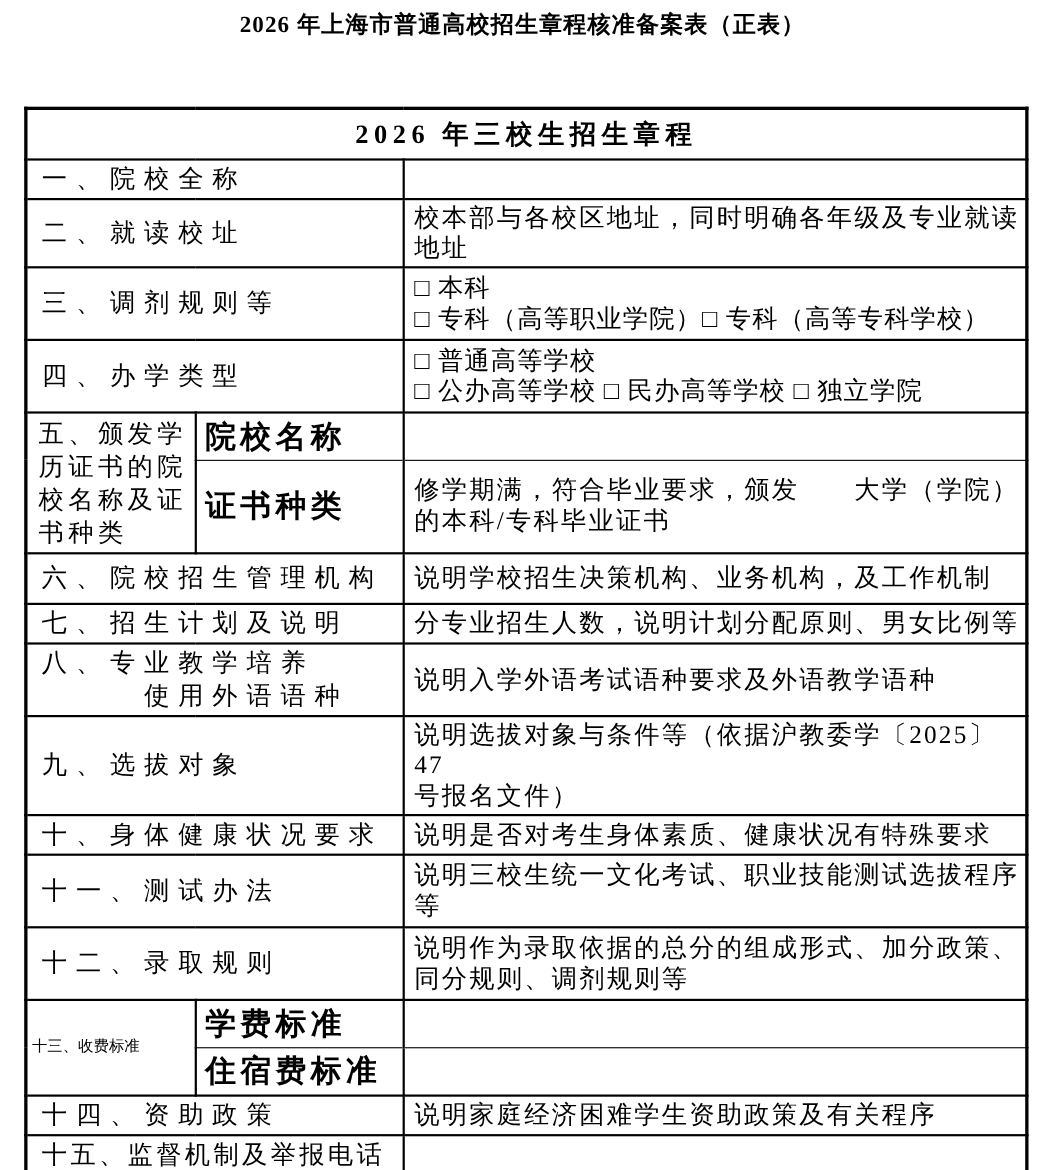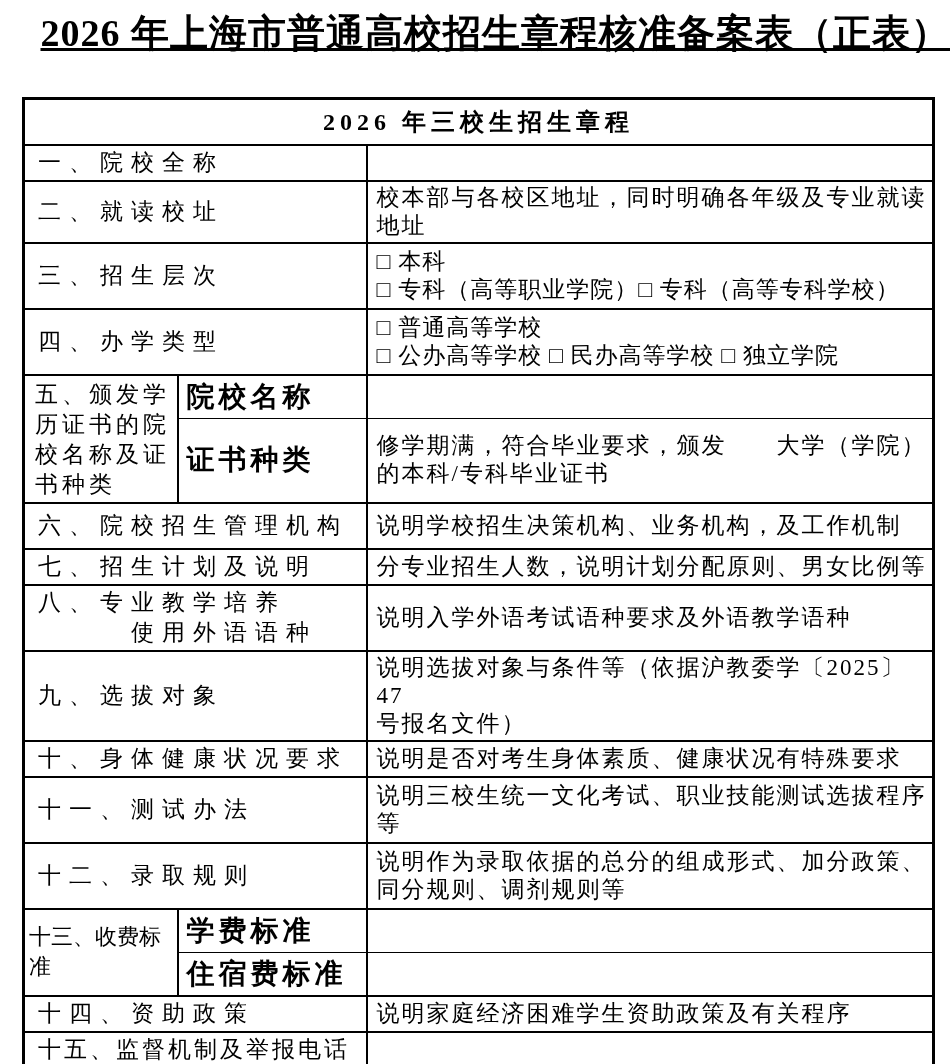--- a/index.html
+++ b/index.html
@@ -11,26 +11,25 @@
     font-family: "Liberation Serif", "DejaVu Serif", serif;
     color: #000000;
   }
   .page { position: relative; width: 950px; height: 1064px; background: #ffffff; overflow: hidden; }
 
   .doc-title {
     position: absolute;
     top: 8px;
     left: 0;
     width: 100%;
-    text-align: right;
-    font-size: 38px;
+    text-align: center;
+    font-size: 21px;
     font-weight: bold;
     letter-spacing: 1px;
     white-space: nowrap;
-    text-decoration: underline;
   }
 
   table.form {
     position: absolute;
     top: 97px;
     left: 22px;
     width: 910px;
     border-collapse: collapse;
     table-layout: fixed;
     border: 3px solid #000;
@@ -58,21 +57,21 @@
     padding: 2px 4px 2px 13px;
     white-space: pre-line;
   }
   .lbl-tight { letter-spacing: 3px; }
   .lbl-narrow {            
     letter-spacing: 4px;
     padding: 4px 2px 2px 10px;
     vertical-align: top;
   }
   .lbl-squeeze {           
-    font-size: 22px;
+    font-size: 14px;
     letter-spacing: 0;
     padding: 2px 1px 2px 4px;
   }
   .sub {                   
     font-weight: bold;
     font-size: 28px;
     letter-spacing: 4px;
     padding: 2px 2px 2px 8px;
   }
 
@@ -119,21 +118,21 @@
       <td class="ct"></td>
     </tr>
 
     <tr class="h68">
       <td class="lbl" colspan="2">二、就读校址</td>
       <td class="ct">校本部与各校区地址，同时明确各年级及专业就读
 地址</td>
     </tr>
 
     <tr class="h66">
-      <td class="lbl" colspan="2">三、招生层次</td>
+      <td class="lbl" colspan="2">三、调剂规则等</td>
       <td class="ct ct-tight">□ 本科
 □ 专科（高等职业学院）□ 专科（高等专科学校）</td>
     </tr>
 
     <tr class="h66">
       <td class="lbl" colspan="2">四、办学类型</td>
       <td class="ct ct-tight">□ 普通高等学校
 □ 公办高等学校 □ 民办高等学校 □ 独立学院</td>
     </tr>
 

